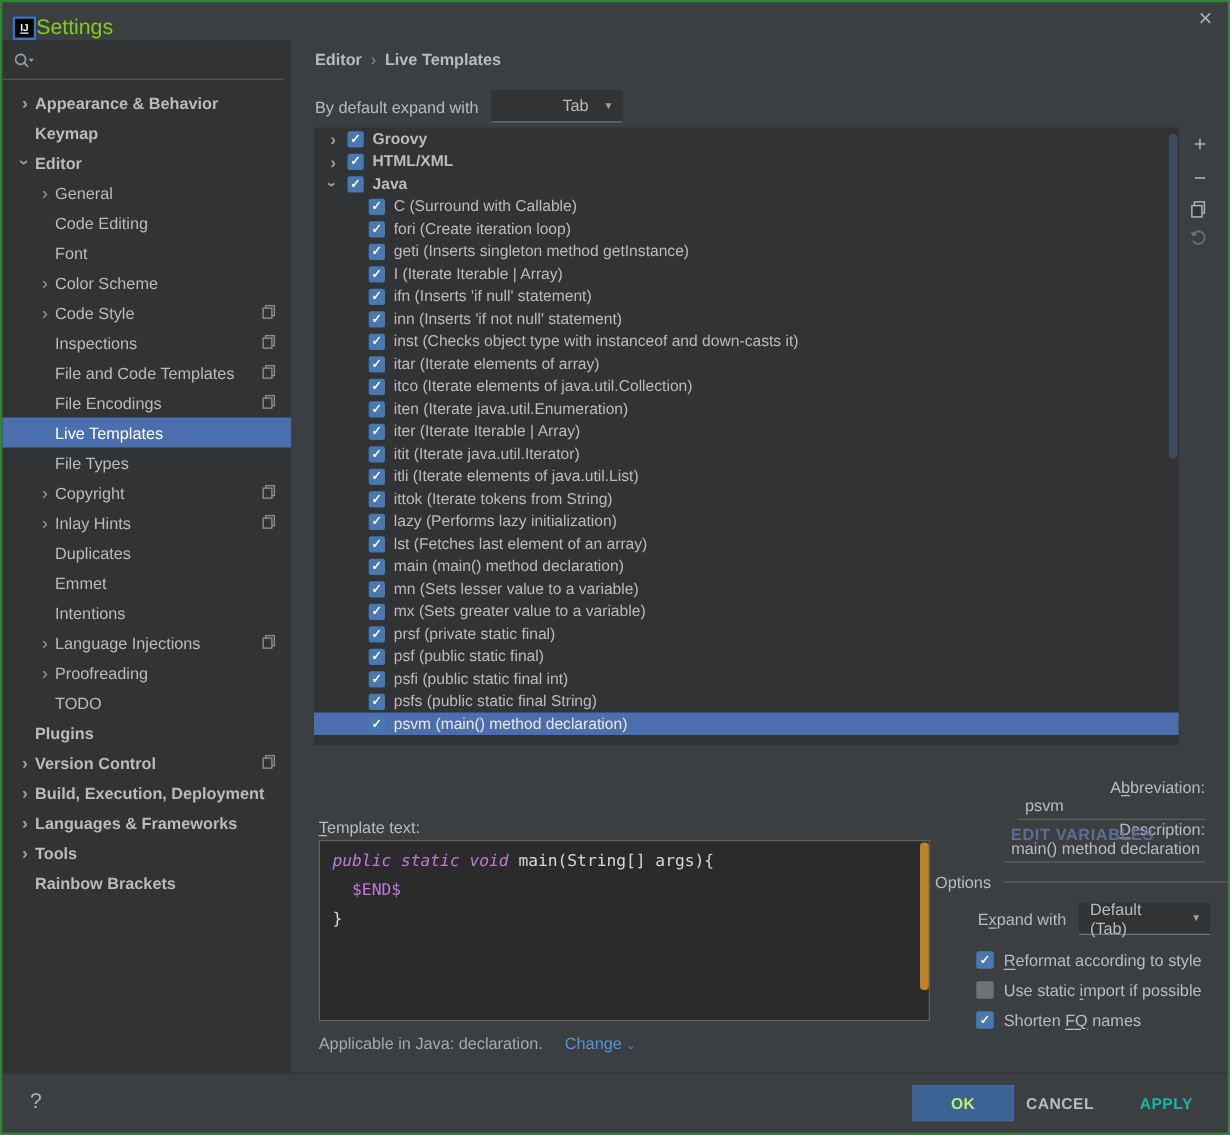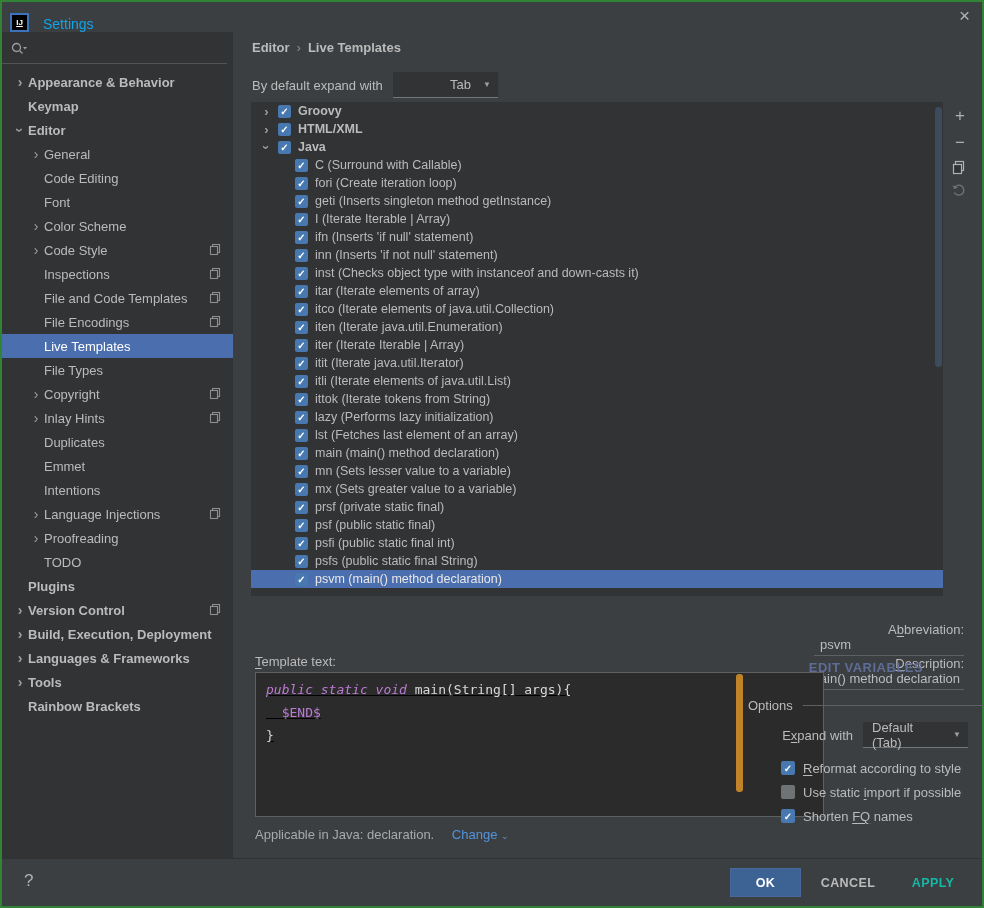--- a/index.html
+++ b/index.html
@@ -2,21 +2,21 @@
 <html><head>
 <meta charset="utf-8">
 <style>
   * { margin:0; padding:0; box-sizing:border-box; }
   html,body { width:984px; height:908px; background:#3C3F41; font-family:"Liberation Sans", sans-serif; overflow:hidden; }
   .window { position:absolute; inset:0; border:2px solid #318435; background:#3C3F41; }
 
   
   .titlebar { position:absolute; left:0; top:0; right:0; height:30px; background:#3C3F41; display:flex; align-items:flex-end; }
   .ij-logo { width:19px; height:19px; margin-left:8px; background:#000; border:2px solid #3B74BC; color:#fff; font-size:8px; font-weight:bold; display:flex; align-items:center; justify-content:center; text-decoration:underline; }
-  .title-text { color:#0ea5e9; font-size:14px; margin-left:14px; }
+  .title-text { color:#84cc16; font-size:17px; margin-left:0; }
   .close-btn { position:absolute; right:12px; top:3px; color:#AFB1B3; font-size:19px; cursor:default; }
 
   
   .sidebar { position:absolute; left:0; top:30px; width:231px; bottom:48px; background:#313335; }
   .search-row { height:30px; display:flex; align-items:center; padding-left:9px; border-bottom:1px solid #515355; margin:2px 6px 0 0; }
   .tree { margin-top:6px; }
   .side-item { height:24px; display:flex; align-items:center; font-size:13px; color:#BBBBBB; position:relative; cursor:default; }
   .side-item.lvl0 { padding-left:10px; font-weight:bold; }
   .side-item.lvl1 { padding-left:26px; }
   .side-item.selected { background:#4B6EAF; color:#FFFFFF; }
@@ -47,21 +47,21 @@
   .tpl-scroll { position:absolute; right:1px; top:5px; width:7px; height:260px; border-radius:4px; background:#3E4B5C; }
   .list-toolbar { position:absolute; left:714px; top:74px; width:26px; display:flex; flex-direction:column; align-items:center; gap:8px; }
   .tb-ico { color:#AFB1B3; font-size:17px; line-height:19px; width:19px; text-align:center; cursor:default; }
   .tb-ico.dim { color:#6E7274; }
 
   
   .fld-label { font-size:13px; color:#BBBBBB; }
   .abbr-row { position:absolute; left:22px; top:590px; right:18px; display:flex; align-items:flex-end; font-size:13px;flex-direction:column; }
   .fld-value { color:#BBBBBB; border-bottom:1px solid #5E6163; padding:0 4px 3px 6px; }
   .tpltext-label { position:absolute; left:22px; top:622px; }
-  .editor { position:absolute; left:22px; top:640px; width:569px; height:145px; background:#2B2B2B; border:1px solid #5E6163; font-family:"DejaVu Sans Mono", monospace; font-size:13px; line-height:23px; padding:5px 10px; white-space:pre;text-decoration:underline; }
+  .editor { position:absolute; left:22px; top:640px; width:489px; height:145px; background:#2B2B2B; border:1px solid #5E6163; font-family:"DejaVu Sans Mono", monospace; font-size:13px; line-height:23px; padding:5px 10px; white-space:pre; }
   .editor .kw { color:#BC7BD6; font-style:italic; }
   .editor .var { color:#BC7BD6; }
   .editor .pl { color:#D8D8D8; }
   .editor-stripe { position:absolute; left:503px; top:642px; width:7px; height:118px; background:#C08328; border-radius:3px; }
   .applicable-row { position:absolute; left:22px; top:795px; font-size:13px; color:#A7AAAC; }
   .applicable-row .link { color:#5394DC; margin-left:14px; cursor:default; }
   .applicable-row .link .arr { font-size:9px; }
 
   
   .edit-vars { position:absolute; left:515px; top:628px; width:236px; text-align:center; color:#5F6C95; font-weight:bold; font-size:13px; letter-spacing:0.5px; cursor:default; }
@@ -69,21 +69,21 @@
   .options-hdr .line { flex:1; height:1px; background:#5E6163; margin-left:10px; }
   .expandwith-row { position:absolute; left:515px; top:690px; width:220px; display:flex; align-items:center; justify-content:flex-end; color:#BBBBBB; font-size:13px; }
   .opt-checks { position:absolute; left:548px; top:724px; width:206px; }
   .opt-check { display:flex; align-items:center; height:24px; font-size:13px; color:#BBBBBB; }
   .opt-check .cb { width:14px; height:14px; margin-right:8px; }
 
   
   .footer { position:absolute; left:0; right:0; bottom:0; height:48px; background:#3C3F41; border-top:1px solid #323232; }
   .help-btn { position:absolute; left:22px; top:12px; color:#AFB1B3; font-size:17px; cursor:default; }
   .btn { position:absolute; top:9px; height:29px; display:flex; align-items:center; justify-content:center; font-size:12.5px; font-weight:bold; letter-spacing:0.4px; cursor:default; }
-  .btn-ok { left:728px; width:71px; background:#3C6394; border:1px solid #47699A; color:#ffffff; }
+  .btn-ok { left:728px; width:81px; background:#3C6394; border:1px solid #47699A; color:#bef264; }
   .btn-cancel { left:810px; width:72px; color:#BBBBBB; }
   .btn-apply { left:896px; width:70px; color:#14b8a6; }
 
   u { text-decoration:underline; text-underline-offset:2px; }
   svg { display:block; }
 </style>
 </head>
 <body>
 
 <div class="window">

